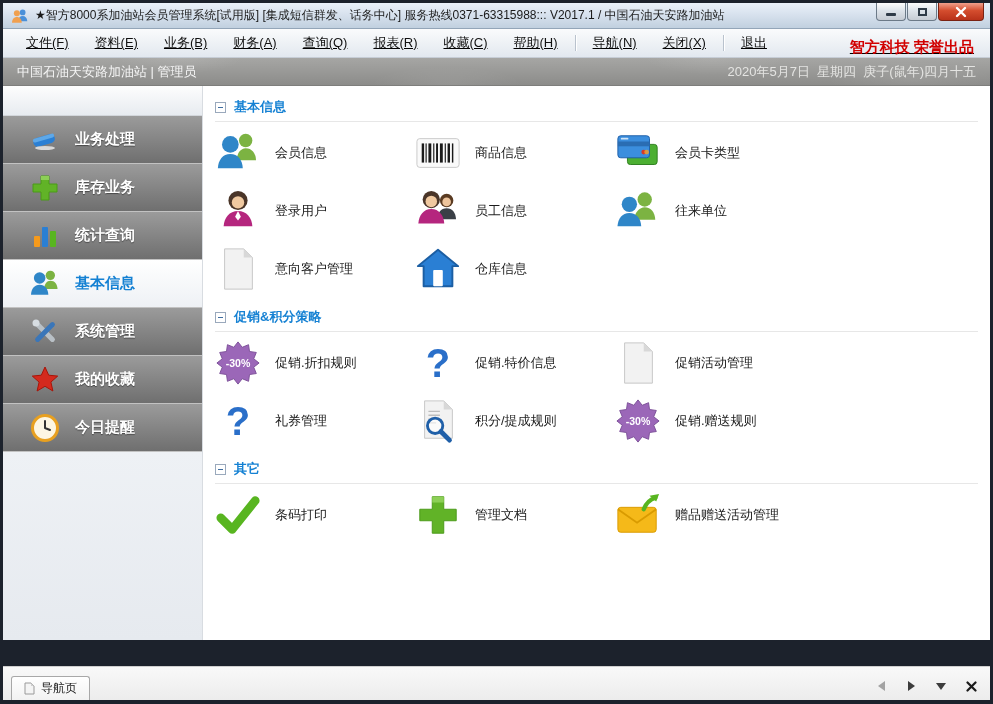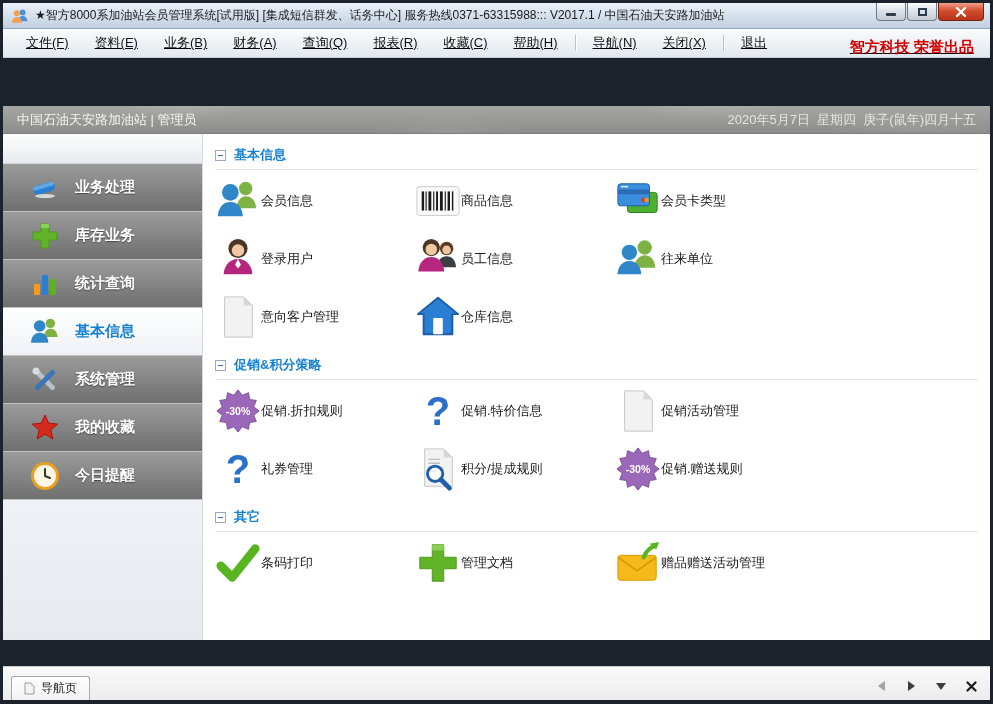--- a/index.html
+++ b/index.html
@@ -24,21 +24,21 @@
   .menu-spacer { flex:1; }
   .brand { font-size:15px; font-weight:bold; color:#d10000; padding-right:6px; white-space:nowrap;margin-top:8px; }
 
   
   .statusbar { height:28px; flex:0 0 auto; display:flex; align-items:center; justify-content:space-between; padding:0 14px;
     background:radial-gradient(90px 22px at 18% 0%, rgba(255,255,255,.10), transparent 70%),
                radial-gradient(110px 26px at 45% 100%, rgba(255,255,255,.08), transparent 70%),
                radial-gradient(100px 24px at 72% 0%, rgba(255,255,255,.09), transparent 70%),
                radial-gradient(120px 26px at 92% 80%, rgba(255,255,255,.08), transparent 70%),
                linear-gradient(#a6a6a4,#8c8c8a);
-    border-bottom:1px solid #7e7e7c;margin-top:48px; }
+    border-bottom:1px solid #7e7e7c; }
   .status-left { font-size:13px; color:#f5f5f5; white-space:pre; }
   .status-right { font-size:13px; color:#e4e4e2; white-space:pre; }
 
   
   .main { flex:1; display:flex; min-height:0; background:#fff; }
 
   
   .sidebar { width:200px; flex:0 0 auto; display:flex; flex-direction:column; background:linear-gradient(#f4f6f9,#e9edf2); border-right:1px solid #d8dce1; }
   .side-strip { height:30px; background:linear-gradient(#fdfdfd,#e7ebf0); border-bottom:1px solid #d2d6db; }
   .side-item { height:48px; display:flex; align-items:center; gap:14px; padding-left:26px; cursor:pointer; background:linear-gradient(#9b9b9b,#6f6f6f); border-bottom:1px solid #c2c2c2; }
@@ -48,21 +48,21 @@
   .side-icon { width:32px; height:32px; flex:0 0 auto; }
   .side-fill { flex:1; background:linear-gradient(#eef1f5,#e6eaef); }
 
   
   .content { flex:1; background:#fff; padding:2px 10px 0 12px; overflow:hidden; }
   .section-header { display:flex; align-items:center; gap:8px; margin:10px 2px 2px 0; padding-bottom:5px; border-bottom:1px solid #e7e7e7; cursor:pointer; }
   .collapse-box { width:11px; height:11px; border:1px solid #9aa9bc; background:#fff; position:relative; flex:0 0 auto; }
   .collapse-box::after { content:""; position:absolute; left:2px; top:4px; width:5px; height:1px; background:#3f6da0; }
   .section-title { font-size:13px; font-weight:bold; color:#1581d3; }
   .grid { display:grid; grid-template-columns:repeat(3,200px); }
-  .cell { display:flex; align-items:center; height:58px; cursor:pointer; }
+  .cell { display:flex; align-items:center; gap:14px; height:58px; cursor:pointer; }
   .icon48 { width:46px; height:46px; flex:0 0 auto; display:flex; align-items:center; justify-content:center; }
   .cell-label { font-size:13px; color:#1c1c1c; white-space:nowrap; }
   .q-glyph { font-size:40px; font-weight:bold; color:#2a6fc9; line-height:1; }
 
   
   .tabbar { height:34px; flex:0 0 auto; background:linear-gradient(#f9f9f9,#ececec); border-top:1px solid #cfcfcf; display:flex; align-items:flex-end; padding:0 10px 0 8px;margin-top:26px; }
   .tab { height:24px; margin-bottom:0; background:linear-gradient(#ffffff,#f2f2f2); border:1px solid #a8a8a8; border-bottom:none; border-radius:3px 3px 0 0; display:flex; align-items:center; gap:6px; padding:0 12px; cursor:pointer; }
   .tab-label { font-size:12px; color:#222; }
   .tab-spacer { flex:1; }
   .navbtns { display:flex; align-items:center; gap:12px; margin-bottom:5px; }

